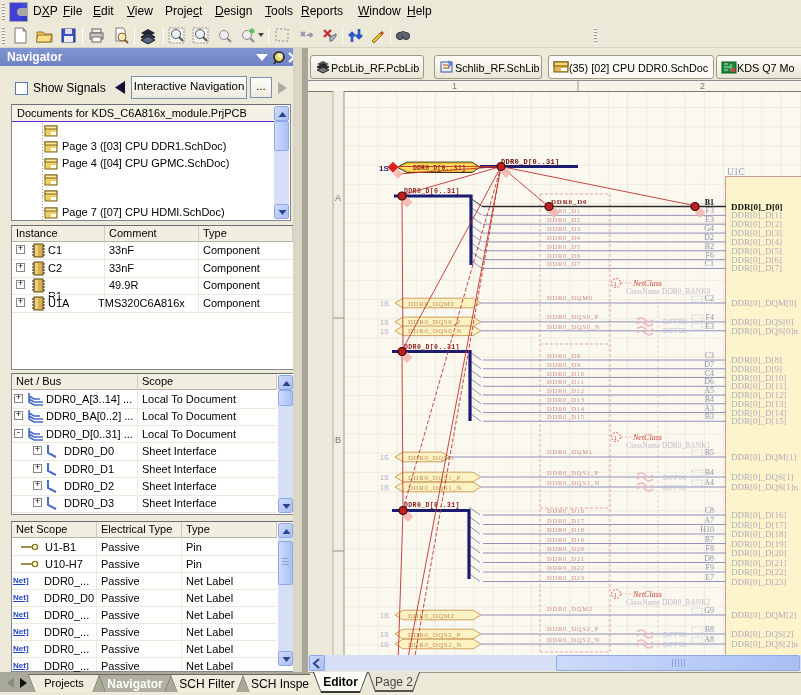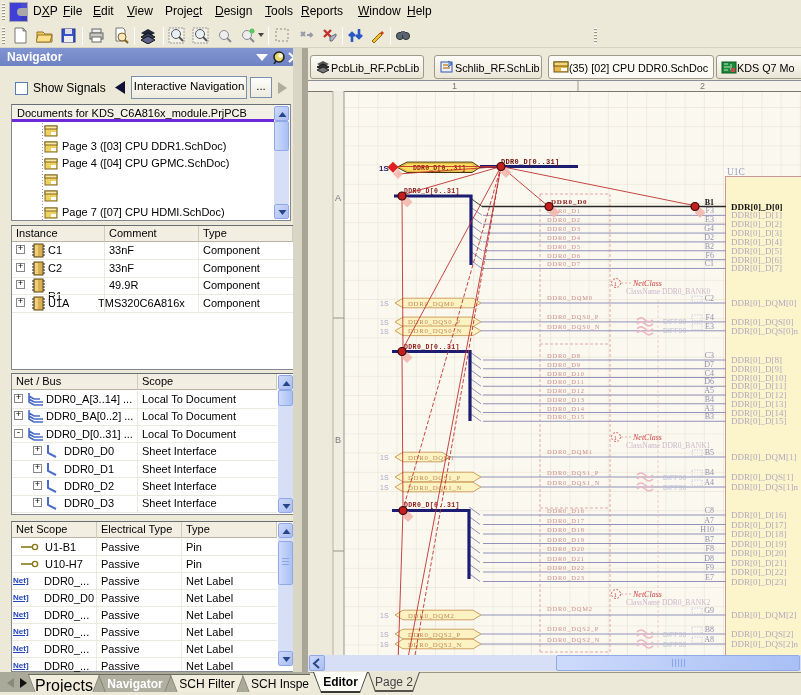--- a/index.html
+++ b/index.html
@@ -138,21 +138,21 @@
 <div class="abs" style="left:33px;top:81px;font-size:12px">Show Signals</div>
 <svg class="abs" style="left:114px;top:80px" width="12" height="15">
       <path d="M11 1 v13 L1 7.5 z" fill="#10103a"></path>
     </svg>
 <div class="xpbtn" style="left:131px;top:76px;width:116px;height:23px;padding-top:3px">Interactive Navigation</div>
 <div class="xpbtn" style="left:250px;top:77px;width:22px;height:21px;padding-top:2px">...</div>
 <svg class="abs" style="left:277px;top:81px" width="11" height="14">
       <path d="M1 1 v12 L10 7 z" fill="#b0ada0"></path>
     </svg>
 <div class="lst" style="left:11px;top:104px;width:280px;height:117px"></div>
-<div class="abs cell" style="left:12px;top:105px;width:262px;height:17px;background:#f3f1e6;border-bottom:3px solid #6d28d9;padding:2px 0 0 5px">Documents for KDS_C6A816x_module.PrjPCB</div>
+<div class="abs cell" style="left:12px;top:105px;width:262px;height:17px;background:#f3f1e6;border-bottom:1px solid #6d28d9;padding:2px 0 0 5px">Documents for KDS_C6A816x_module.PrjPCB</div>
 <div class="abs" style="left:42px;top:131px;width:12px;height:1px;background-image:repeating-linear-gradient(to right,#999 0,#999 1px,transparent 1px,transparent 3px)"></div>
 <svg class="abs" style="left:44px;top:125px" width="15" height="13">
       <rect x="1" y="1" width="12" height="10" fill="#f0d060" stroke="#806820"></rect>
       <rect x="1" y="1" width="12" height="3" fill="#f8e8a0" stroke="#806820"></rect>
       <rect x="7" y="7" width="5" height="3" fill="#fff"></rect>
     </svg>
 <div class="abs" style="left:42px;top:147.3px;width:12px;height:1px;background-image:repeating-linear-gradient(to right,#999 0,#999 1px,transparent 1px,transparent 3px)"></div>
 <svg class="abs" style="left:44px;top:141.3px" width="15" height="13">
       <rect x="1" y="1" width="12" height="10" fill="#f0d060" stroke="#806820"></rect>
       <rect x="1" y="1" width="12" height="3" fill="#f8e8a0" stroke="#806820"></rect>
@@ -362,21 +362,21 @@
 <div class="sbtn" style="left:278px;top:651px"><svg width="15" height="15">
         <path d="M7.5 10 l-4 -5 h8 z" fill="#26468c"></path>
       </svg></div>
 <div class="abs" style="left:0;top:672px;width:310px;height:20px;background:#aaaa9a"></div>
 <div class="abs" style="left:0;top:692px;width:310px;height:3px;background:#ece9d8"></div>
 <svg class="abs" style="left:6px;top:677px" width="36" height="12">
       <path d="M8 1 v10 L1 6 z" fill="#8a8a7c"></path>
       <path d="M14 1 v10 L21 6 z" fill="#111"></path>
     </svg>
 <div class="abs" style="left:28px;top:674px;width:72px;height:18px;clip-path:polygon(0 0,100% 0,calc(100% - 7px) 100%,7px 100%);background:#6a6a5e"></div>
-<div class="abs" style="left:29px;top:675px;width:70px;height:17px;clip-path:polygon(0 0,100% 0,calc(100% - 6.5px) 100%,6.5px 100%);background:#f0eddd;color:#000;font-weight:normal;font-size:16px;text-align:center;padding-top:2px">Projects</div>
+<div class="abs" style="left:29px;top:675px;width:70px;height:17px;clip-path:polygon(0 0,100% 0,calc(100% - 6.5px) 100%,6.5px 100%);background:#f0eddd;color:#000;font-weight:normal;font-size:11px;text-align:center;padding-top:2px">Projects</div>
 <div class="abs" style="left:98px;top:674px;width:74px;height:18px;clip-path:polygon(0 0,100% 0,calc(100% - 7px) 100%,7px 100%);background:#6a6a5e"></div>
 <div class="abs" style="left:99px;top:675px;width:72px;height:17px;clip-path:polygon(0 0,100% 0,calc(100% - 6.5px) 100%,6.5px 100%);background:#b0afa0;color:#fff;font-weight:bold;font-size:12px;text-align:center;padding-top:2px">Navigator</div>
 <div class="abs" style="left:170px;top:674px;width:74px;height:18px;clip-path:polygon(0 0,100% 0,calc(100% - 7px) 100%,7px 100%);background:#6a6a5e"></div>
 <div class="abs" style="left:171px;top:675px;width:72px;height:17px;clip-path:polygon(0 0,100% 0,calc(100% - 6.5px) 100%,6.5px 100%);background:#f0eddd;color:#000;font-weight:normal;font-size:12px;text-align:center;padding-top:2px">SCH Filter</div>
 <div class="abs" style="left:242px;top:674px;width:76px;height:18px;clip-path:polygon(0 0,100% 0,calc(100% - 7px) 100%,7px 100%);background:#6a6a5e"></div>
 <div class="abs" style="left:243px;top:675px;width:74px;height:17px;clip-path:polygon(0 0,100% 0,calc(100% - 6.5px) 100%,6.5px 100%);background:#f0eddd;color:#000;font-weight:normal;font-size:12px;text-align:center;padding-top:2px">SCH Inspe</div>
 <div class="abs" style="left:301px;top:48px;width:500px;height:32px;background:#ece9d8"></div>
 <div class="abs" style="left:310px;top:55px;width:114px;height:24px;background:linear-gradient(to bottom,#fdfcf8,#eae6d6);border:1px solid #9d9a8a;border-radius:3px"></div>
 <div class="abs" style="left:315px;top:60px"><svg width="17" height="14">
         <path d="M2 4 l6 -3 6 3 -6 3 z" fill="#555"></path>

